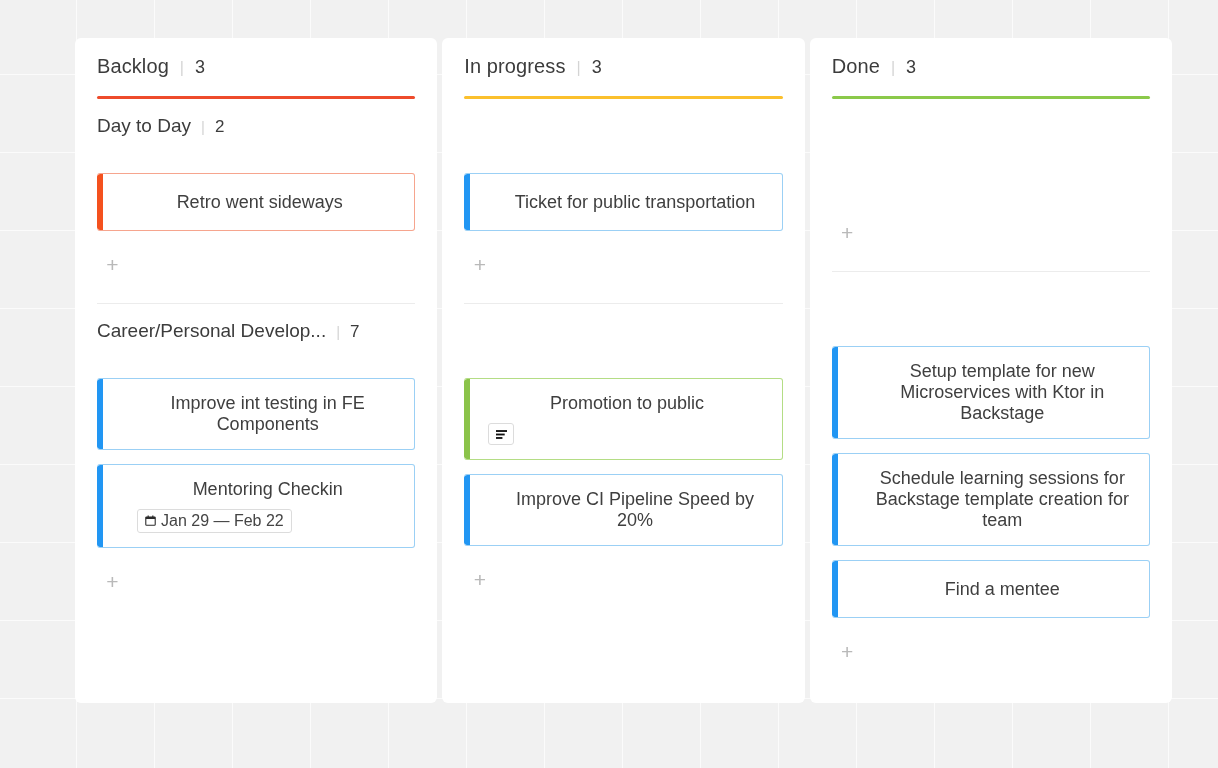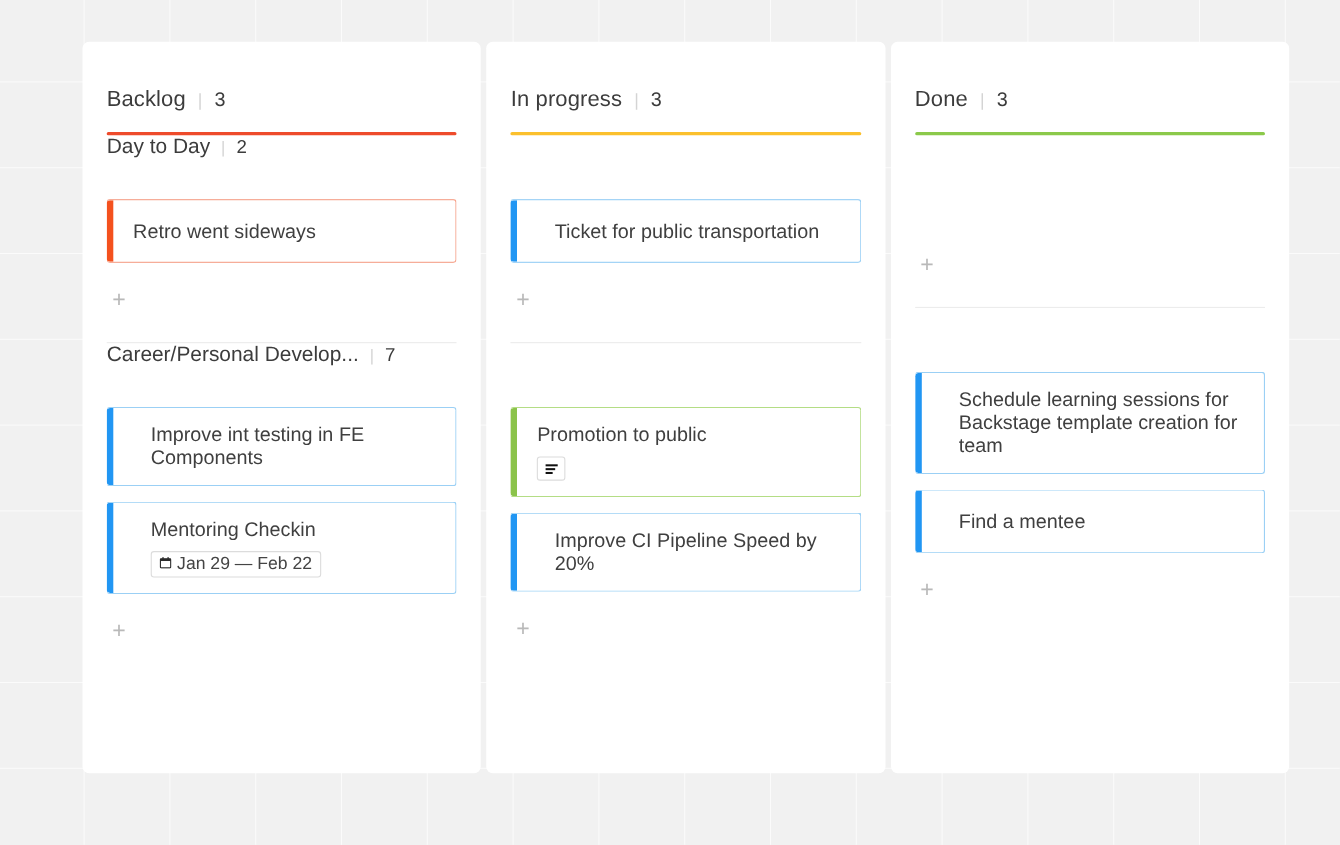--- a/index.html
+++ b/index.html
@@ -37,21 +37,21 @@
     border-radius: 6px;
     width: 363px;
     height: 665px;
     padding: 0 22px;
     position: relative;
     overflow: hidden;
   }
 
   
   .col-head {
-    padding-top: 41px;
+    padding-top: 17px;
     display: flex;
     align-items: baseline;
   }
   .col-title {
     font-size: 20px;
     color: #3c3c3c;
     font-weight: 400;
     letter-spacing: .1px;
   }
   .col-sep {
@@ -64,21 +64,21 @@
     font-size: 18px;
     color: #3c3c3c;
   }
   .col-rule {
     height: 3px;
     border-radius: 2px;
     margin-top: 18px;
   }
 
   
-  .lane { padding-top: 0; }
+  .lane { padding-top: 16px; text-align: center; }
   .lane-head {
     display: flex;
     align-items: baseline;
     height: 58px;
   }
   .lane-title {
     font-size: 19px;
     color: #3c3c3c;
     font-weight: 400;
     max-width: 245px;
@@ -302,20 +302,26 @@
     <div class="lane">
       <div class="lane-spacer-tall"></div>
       <div class="spacer-med"></div>
       <div class="add-btn">+</div>
       <div class="lane-divider"></div>
     </div>
 
     <div class="lane">
       <div class="lane-spacer-tall"></div>
 
+      <div class="card accent-blue">
+        <div class="card-bar" style="background: rgb(33, 150, 243);"></div>
+        <div class="card-body">
+          <span class="card-title">Setup template for new Microservices with Ktor in Backstage</span>
+        </div>
+      </div>
 
       <div class="card accent-blue">
         <div class="card-bar" style="background: rgb(33, 150, 243);"></div>
         <div class="card-body">
           <span class="card-title">Schedule learning sessions for Backstage template creation for team</span>
         </div>
       </div>
 
       <div class="card accent-blue">
         <div class="card-bar" style="background: rgb(33, 150, 243);"></div>

